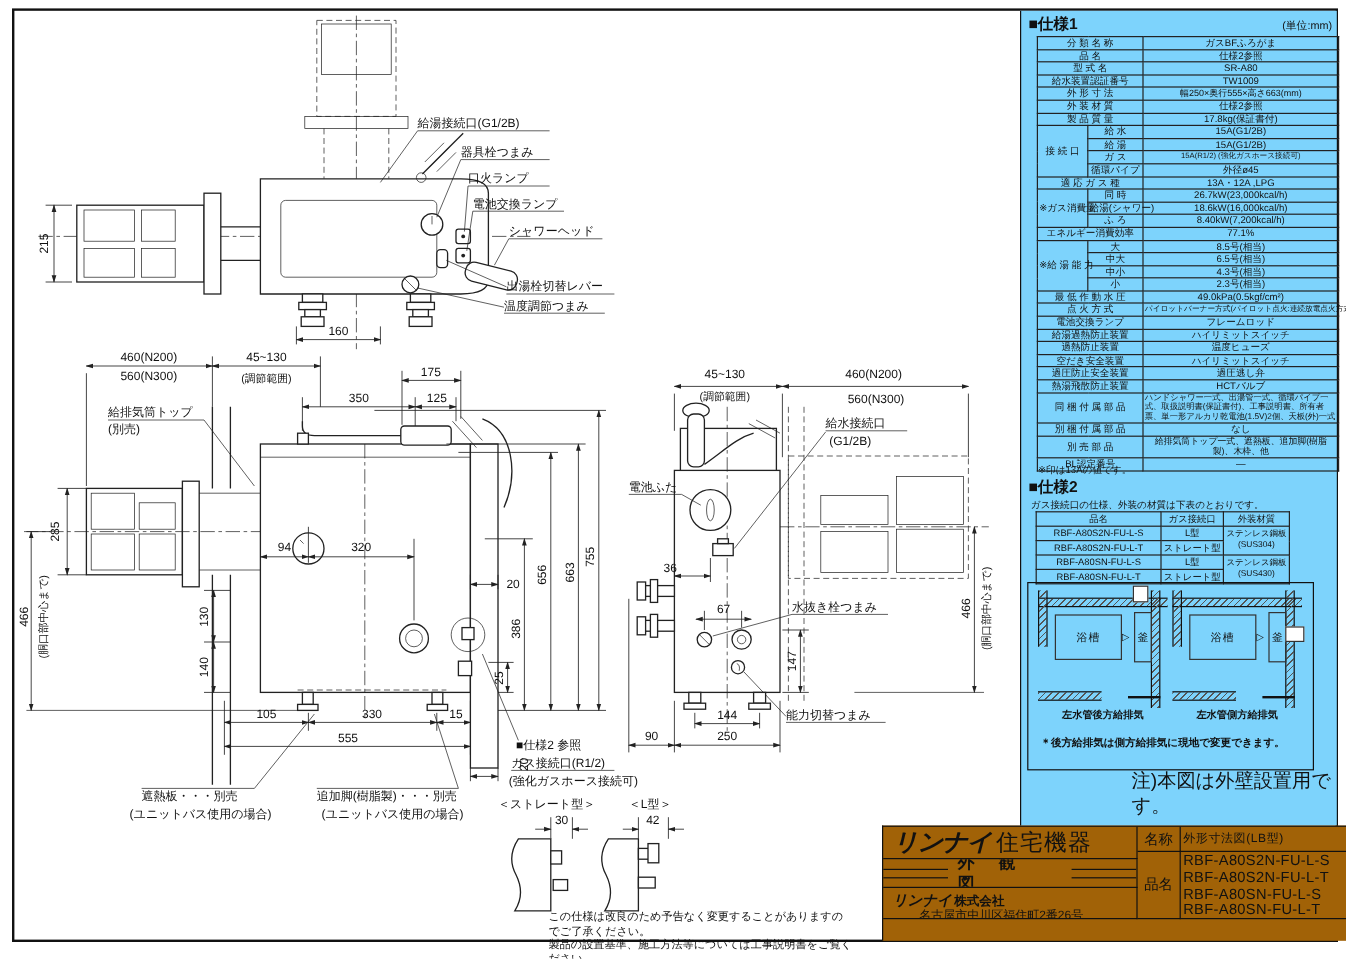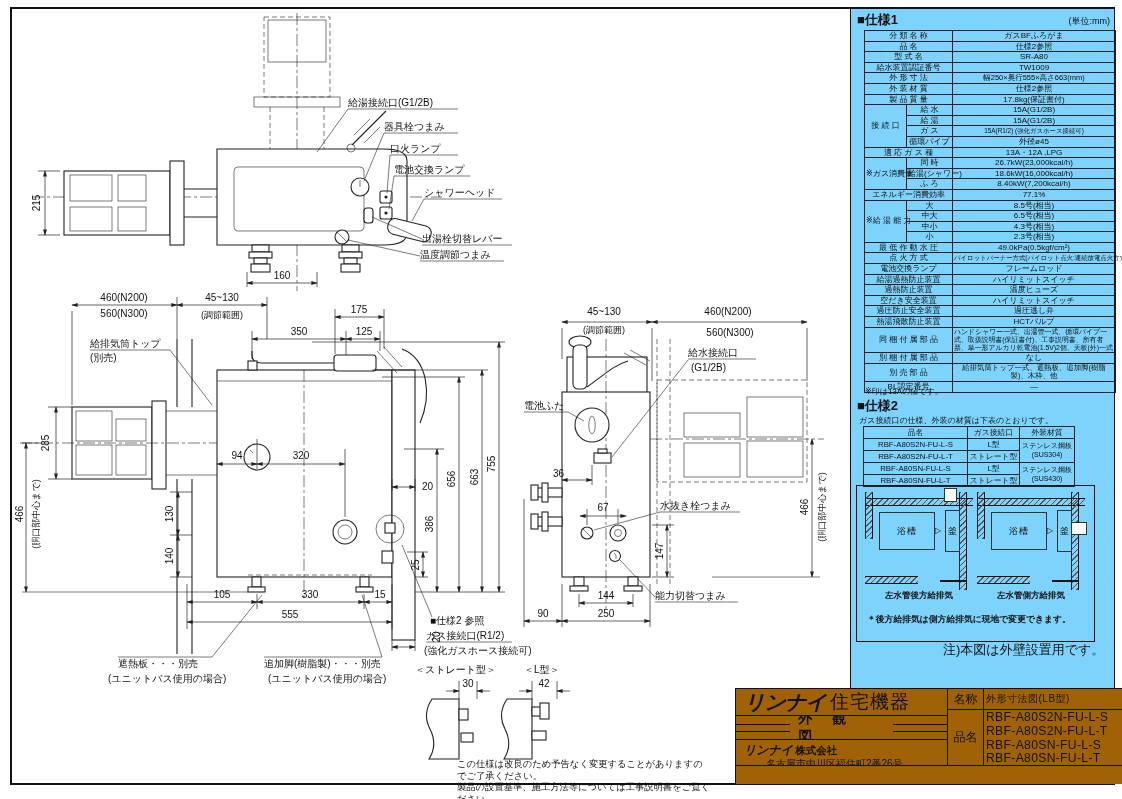--- a/index.html
+++ b/index.html
@@ -42,21 +42,21 @@
   .room .wb{position:absolute;left:-6px;bottom:0;width:55%;height:6px;border-top:1px solid #111;border-bottom:1.5px solid #111;background:repeating-linear-gradient(135deg,#555 0 1px,transparent 1px 4px);}
   .room .wb2{position:absolute;right:0;bottom:2px;width:28%;height:2px;background:#111;}
   .room .wl{position:absolute;left:-6px;top:-6px;width:6px;height:55%;border-left:1.5px solid #111;border-right:1px solid #111;background:repeating-linear-gradient(135deg,#555 0 1px,transparent 1px 4px);}
   .bath{position:absolute;left:8px;top:14px;width:54px;height:36px;border:1.5px solid #333;display:flex;align-items:center;justify-content:center;font-size:9px;letter-spacing:1px;}
   .tri{position:absolute;left:64px;top:28px;font-size:8px;}
   .kettle{position:absolute;left:74px;top:12px;width:13px;height:40px;border:1.5px solid #333;display:flex;align-items:center;justify-content:center;font-size:9px;}
   .stub-top{position:absolute;left:73px;top:-10px;width:11px;height:12px;border:1.2px solid #333;background:#fff;}
   .stub-right{position:absolute;left:88px;top:24px;width:14px;height:11px;border:1.2px solid #333;background:#fff;}
   .rcap{position:absolute;top:104px;width:96px;text-align:center;font-size:8.5px;font-weight:bold;}
   .instnote{position:absolute;left:10px;top:128px;font-size:8.8px;font-weight:bold;}
-  .wallnote{position:absolute;left:92px;top:632px;font-size:13px;}
+  .wallnote{position:absolute;left:92px;top:632px;font-size:16px;}
   
   .tb{position:absolute;left:723px;top:679px;width:399px;height:95px;border-left:1.5px solid #111;border-top:1.5px solid #111;background:#a16207;padding-left:40px;}
   .tb .cell{position:absolute;border-right:1px solid #111;border-bottom:1px solid #111;box-sizing:border-box;overflow:hidden;}
   .logo-cell{left:0;top:0;width:212px;height:27px;display:flex;align-items:center;padding-left:8px;}
   .logo{font-size:21px;font-weight:900;font-style:italic;letter-spacing:-1px;transform:scaleY(.95);}
   .logo-sfx{font-size:19px;letter-spacing:1px;margin-left:4px;}
   .view-cell{left:0;top:27px;width:212px;height:24px;display:flex;align-items:center;justify-content:center;gap:8px;}
   .dbl{width:56px;height:6px;border-top:1.8px solid #111;border-bottom:1.8px solid #111;}
   .view-lab{font-size:14px;letter-spacing:8px;font-weight:bold;}
   .comp-cell{left:0;top:51px;width:212px;height:26px;padding:2px 0 0 8px;}

